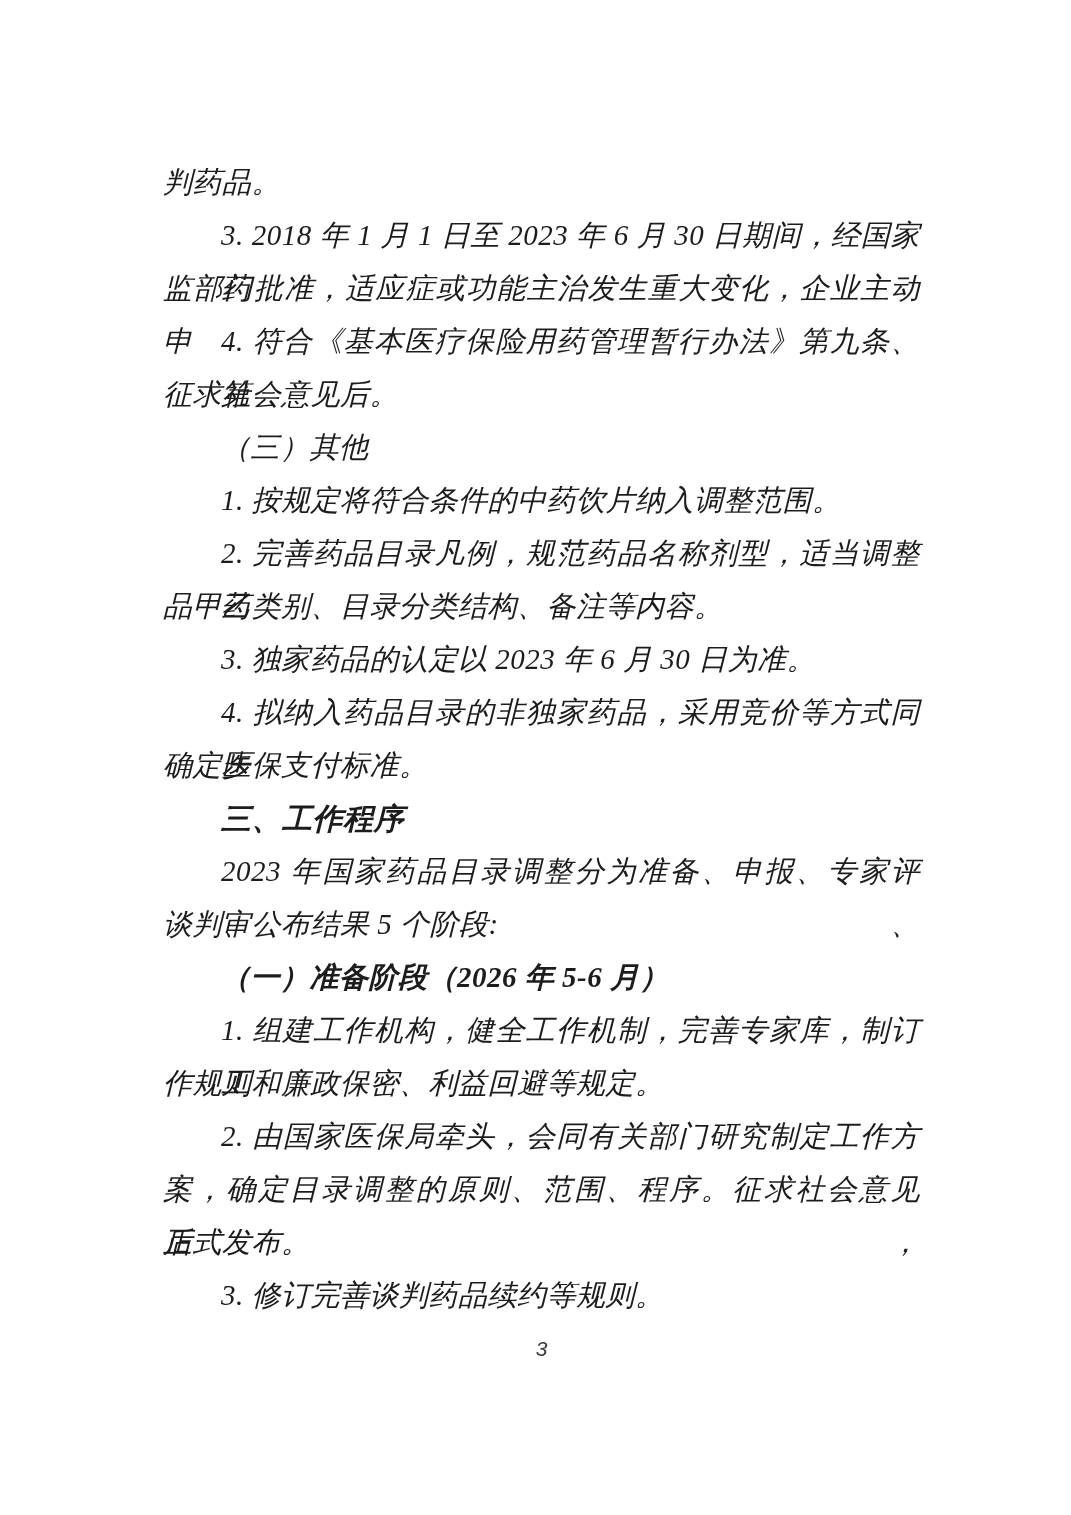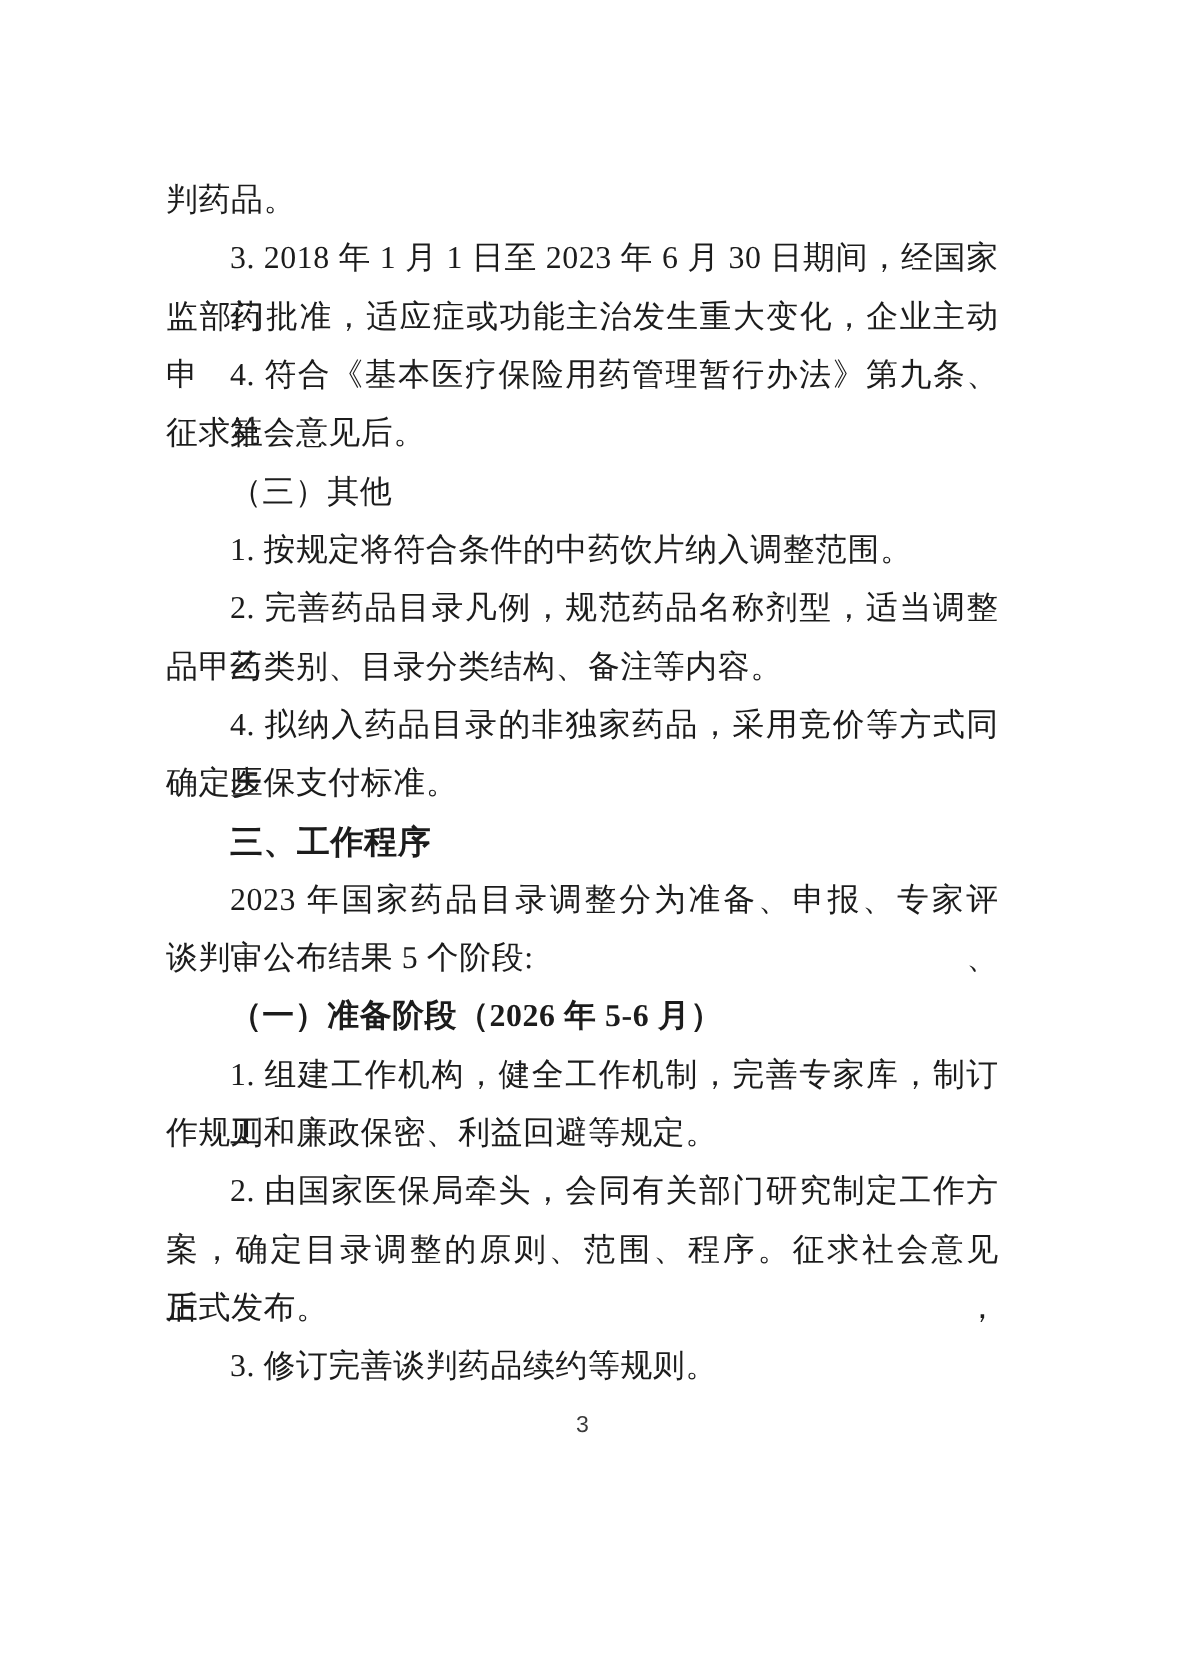--- a/index.html
+++ b/index.html
@@ -11,23 +11,24 @@
     position: relative;
     width: 1071px;
     height: 1515px;
     background: #ffffff;
     color: #1c1c1c;
     overflow: hidden;
     font-family: "Liberation Serif", serif;
   }
   .content {
     position: absolute;
-    left: 151px;
+    left: 163px;
     top: 156px;
     width: 757px;
+    font-style: italic;
   }
   .ln {
     height: 53px;
     line-height: 53px;
     font-size: 29px;
     letter-spacing: 0.5px;
     text-align: left;
     white-space: nowrap;
   }
   
@@ -72,20 +73,21 @@
   <div class="content">
     <div class="ln">判药品。</div>
     <div class="ln indent fill">3. 2018 年 1 月 1 日至 2023 年 6 月 30 日期间，经国家药</div>
     <div class="ln fill">监部门批准，适应症或功能主治发生重大变化，企业主动申</div>
     <div class="ln indent fill">4. 符合《基本医疗保险用药管理暂行办法》第九条、第</div>
     <div class="ln">征求社会意见后。</div>
     <div class="ln indent kaiti">（三）其他</div>
     <div class="ln indent">1. 按规定将符合条件的中药饮片纳入调整范围。</div>
     <div class="ln indent fill">2. 完善药品目录凡例，规范药品名称剂型，适当调整药</div>
     <div class="ln">品甲乙类别、目录分类结构、备注等内容。</div>
+    <div class="ln indent">3. 独家药品的认定以 2023 年 6 月 30 日为准。</div>
     <div class="ln indent fill">4. 拟纳入药品目录的非独家药品，采用竞价等方式同步</div>
     <div class="ln">确定医保支付标准。</div>
     <div class="ln indent h1">三、工作程序</div>
     <div class="ln indent fill">2023 年国家药品目录调整分为准备、申报、专家评审、</div>
     <div class="ln">谈判、公布结果 5 个阶段:</div>
     <div class="ln indent h2">（一）准备阶段（2026 年 5-6 月）</div>
     <div class="ln indent fill">1. 组建工作机构，健全工作机制，完善专家库，制订工</div>
     <div class="ln">作规则和廉政保密、利益回避等规定。</div>
     <div class="ln indent fill">2. 由国家医保局牵头，会同有关部门研究制定工作方</div>
     <div class="ln fill">案，确定目录调整的原则、范围、程序。征求社会意见后，</div>

